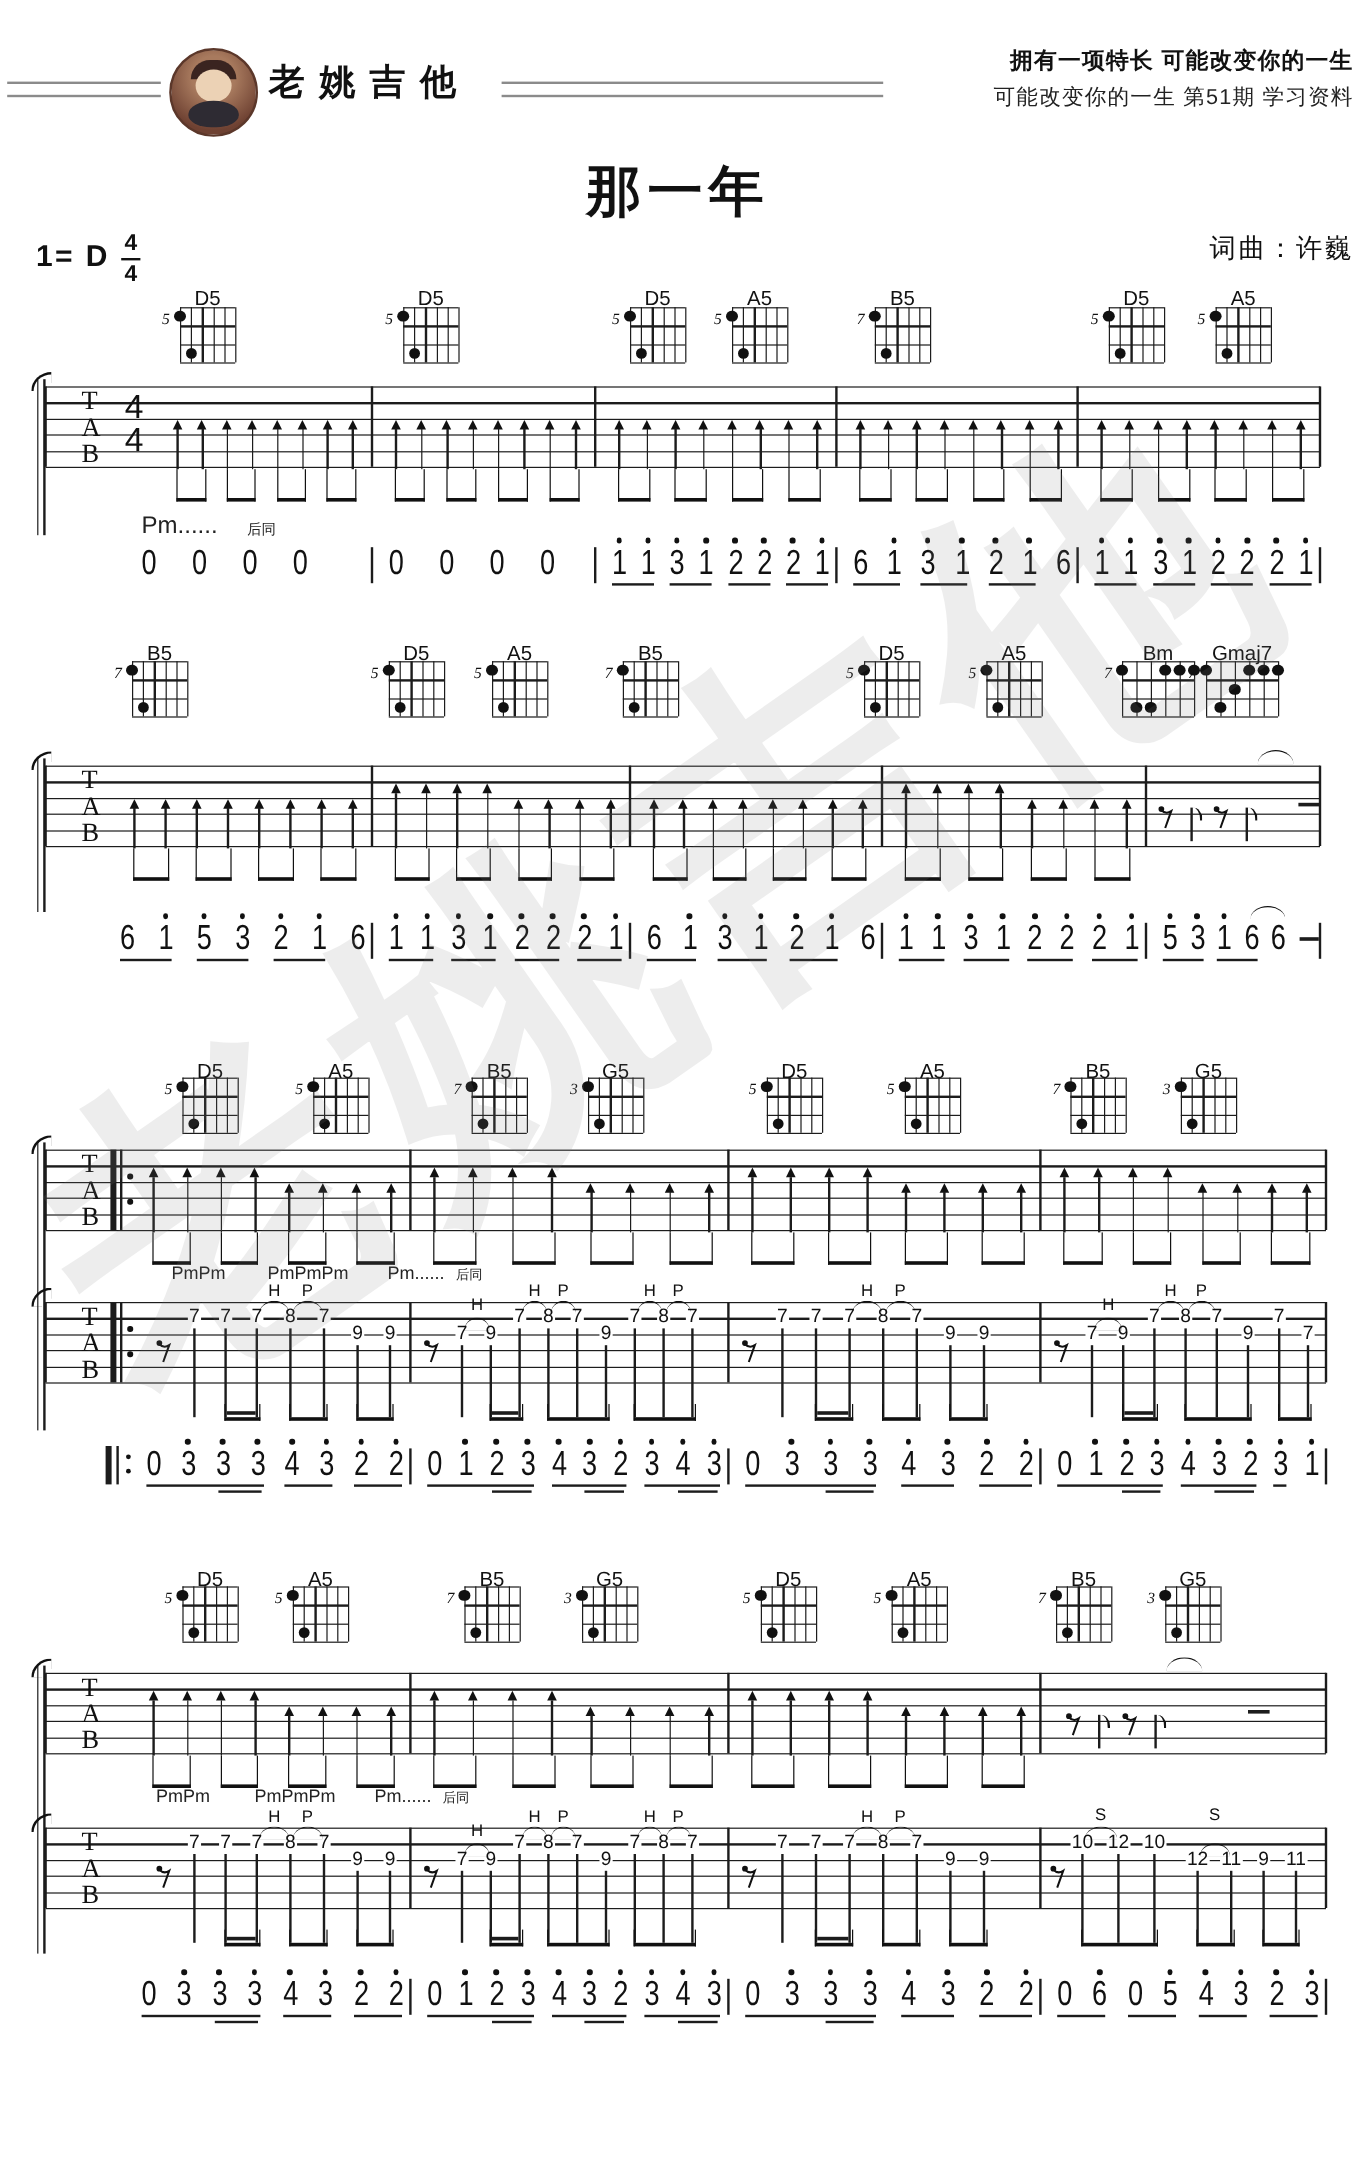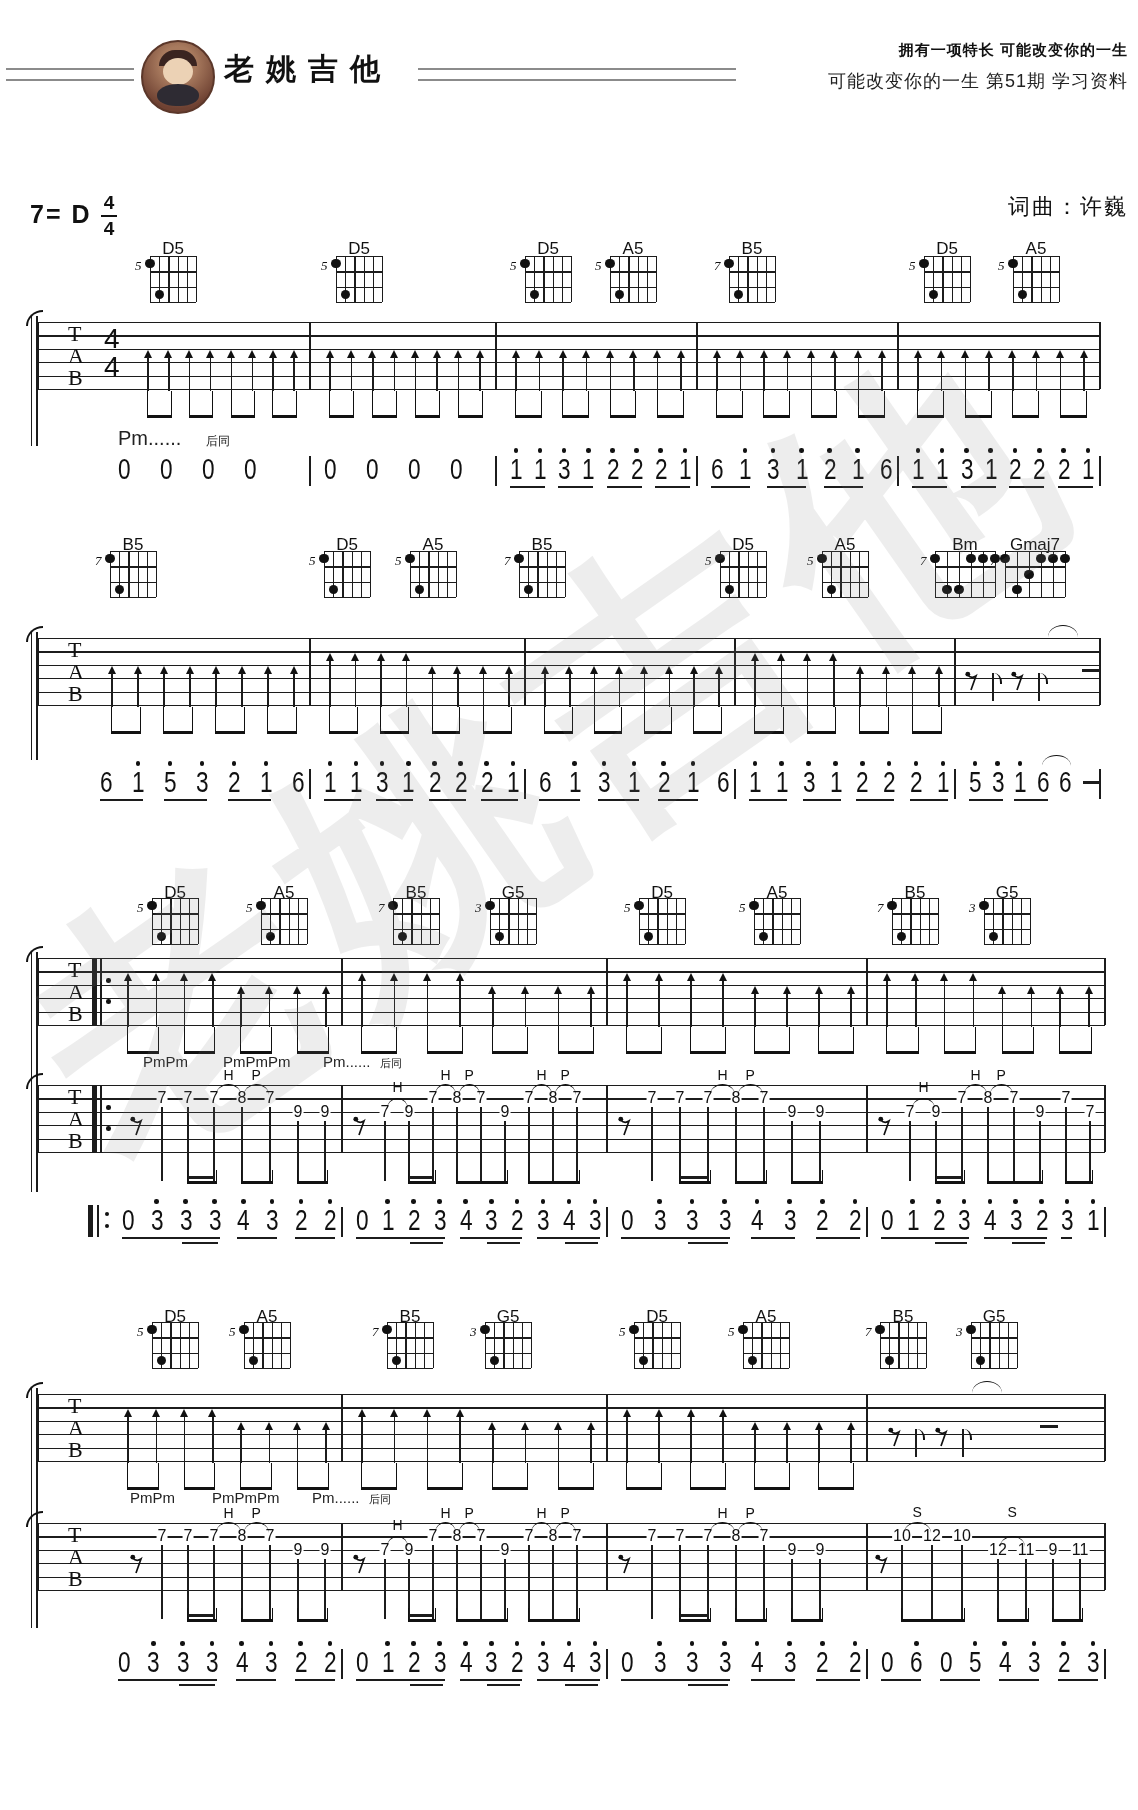--- a/index.html
+++ b/index.html
@@ -16,21 +16,21 @@
   .wm{position:absolute;left:-40px;top:570px;font-size:275px;font-weight:700;
       color:rgba(130,130,130,.14);letter-spacing:20px;transform:rotate(-35deg);
       transform-origin:50% 50%;white-space:nowrap;pointer-events:none;z-index:6;
       font-family:"Liberation Sans",sans-serif}
   .title{left:400px;width:330px;top:136px;font-size:46px;font-weight:700;text-align:center;letter-spacing:5px}
   .credit{left:870px;width:258px;top:196px;font-size:22px;text-align:right;letter-spacing:2px}
   .keysig{left:30px;top:202px;font-size:25px;font-weight:600;letter-spacing:2px}
   .frac{position:absolute;left:97px;top:192px;width:24px;text-align:center;font-weight:700;font-size:19px}
   .frac .fl{display:block;height:1.8px;width:16px;background:#111;margin:1px auto}
   .brand{left:224px;top:54px;font-size:30px;font-weight:700;letter-spacing:12px;font-family:"Liberation Serif",serif}
-  .slog1{left:690px;width:438px;top:42px;font-size:15px;font-weight:600;text-align:right;letter-spacing:1px}
+  .slog1{left:690px;width:438px;top:42px;font-size:19px;font-weight:600;text-align:right;letter-spacing:1px}
   .slog2{left:690px;width:438px;top:72px;font-size:18px;text-align:right;letter-spacing:1px;color:#222}
   .logo{position:absolute;left:141px;top:40px;width:70px;height:70px;border-radius:50%;
         background:radial-gradient(circle at 50% 32%,#a87a5e 0 30%,#6e4132 75%);border:2px solid #5b372a}
   .logo .face{position:absolute;left:20px;top:16px;width:30px;height:27px;border-radius:50%;background:#ecd2b5}
   .logo .hair{position:absolute;left:16px;top:8px;width:38px;height:16px;border-radius:19px 19px 0 0;background:#3a2420}
   .logo .body{position:absolute;left:14px;top:42px;width:42px;height:22px;border-radius:50% 50% 45% 45%;background:#2e2b33}
 </style>
 </head>
 <body>
 
@@ -42,22 +42,23 @@
     <div class="body"></div>
   </div>
   <div class="txt brand">老姚吉他</div>
   <div class="abs" style="left:6px;top:68px;width:128px;height:1.5px;background:#8b8b8b"></div>
   <div class="abs" style="left:6px;top:79px;width:128px;height:1.5px;background:#8b8b8b"></div>
   <div class="abs" style="left:418px;top:68px;width:318px;height:1.5px;background:#8b8b8b"></div>
   <div class="abs" style="left:418px;top:79px;width:318px;height:1.5px;background:#8b8b8b"></div>
   <div class="txt slog1">拥有一项特长  可能改变你的一生</div>
   <div class="txt slog2">可能改变你的一生  第51期  学习资料</div>
 
+  <div class="txt title">那一年</div>
   <div class="txt credit">词曲：许巍</div>
-  <div class="txt keysig">7= D</div>
+  <div class="txt keysig">1= D</div>
   <div class="frac">
     <span>4</span>
     <span class="fl"></span>
     <span>4</span>
   </div>
 
   <div class="wm">老姚吉他</div>
 <div class="abs" style="left: 30.5px; top: 316px; width: 1.6px; height: 130px; background: rgb(28, 28, 28);"></div>
     <div class="abs" style="left: 36px; top: 316px; width: 1.6px; height: 130px; background: rgb(28, 28, 28);"></div>
     <div class="abs" style="left: 140px; top: 240px; width: 66px; text-align: center; font-size: 17px;">D5</div>

